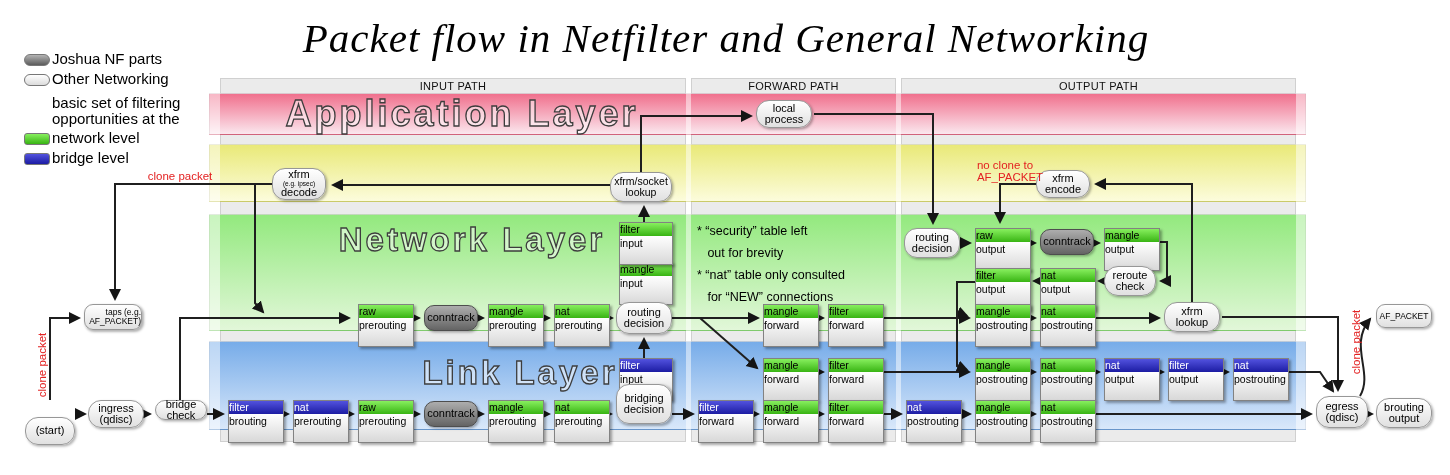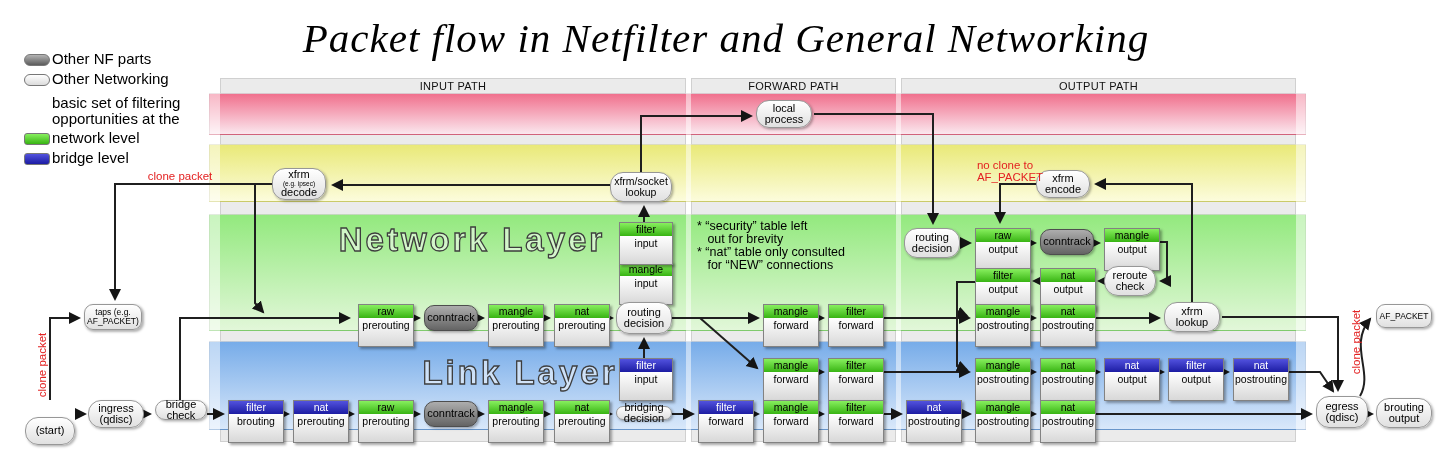--- a/index.html
+++ b/index.html
@@ -9,57 +9,58 @@
          font-family:"Liberation Serif",serif;font-style:italic;font-size:41px;
          white-space:nowrap;letter-spacing:1px;}
   .col-panel{position:absolute;top:78px;height:364px;background:#ebebeb;border:1px solid #d0d0d0;box-sizing:border-box;}
   .col-header{text-align:center;font-size:11px;padding-top:1px;color:#111;letter-spacing:.3px;}
   .layer-band{position:absolute;left:209px;width:1097px;border:1px solid rgba(0,0,0,.13);box-sizing:border-box;}
   .layer-label{position:absolute;transform:translate(-50%,-50%);font-weight:bold;letter-spacing:3px;
                color:rgba(255,255,255,.5);-webkit-text-stroke:1.3px #3d3d3d;white-space:nowrap;}
   .stripe{position:absolute;background:rgba(255,255,255,.5);}
   svg{position:absolute;left:0;top:0;pointer-events:none;}
   .chain{position:absolute;border:1px solid #828282;box-shadow:1.5px 1.5px 2.5px rgba(0,0,0,.35);
-         text-align:center;background:#fff;}
+         background:#fff;}
   .chain .hdr{height:13px;line-height:13px;font-size:10.5px;overflow:visible;white-space:nowrap;}
   .chain .hdr.green{background:linear-gradient(#87ef5e,#38b413);color:#000;}
   .chain .hdr.blue{background:linear-gradient(#5252de,#1c1ca3);color:#fff;}
   .chain .bdy{height:28px;line-height:15px;font-size:10.5px;background:linear-gradient(#ffffff,#d8d8d8);white-space:nowrap;}
   .rnode{position:absolute;border:1px solid #979797;border-radius:13px;
          background:linear-gradient(#ffffff,#e0e0e0);box-shadow:1.5px 1.5px 2.5px rgba(0,0,0,.3);
          display:flex;flex-direction:column;align-items:center;justify-content:center;
          font-size:11px;line-height:11.5px;text-align:center;box-sizing:border-box;}
   .rnode.gray{background:linear-gradient(#adadad,#646464);border-color:#4e4e4e;border-radius:10px;}
   .rnode.small{font-size:8.5px;line-height:9px;border-radius:9px;}
   .rnode .tiny{font-size:6.5px;line-height:6.5px;}
   .legend-label{position:absolute;font-size:15px;line-height:16px;white-space:pre-line;}
   .sw{position:absolute;border:1px solid #777;border-radius:3px;box-sizing:border-box;}
   .sw.gpill{border-radius:7px;background:linear-gradient(#b4b4b4,#5c5c5c);}
   .sw.wpill{border-radius:7px;background:linear-gradient(#ffffff,#dcdcdc);}
   .sw.green{background:linear-gradient(#87ef5e,#38b413);}
   .sw.blue{background:linear-gradient(#5252de,#1c1ca3);}
   .redlab{position:absolute;color:#e32222;font-size:11.5px;line-height:12px;white-space:pre;}
   .attrib{position:absolute;font-family:"Liberation Serif",serif;font-size:11.5px;line-height:14.5px;white-space:pre-line;}
-  .notes{position:absolute;font-size:12.5px;line-height:13px;white-space:pre;}
+  .notes{position:absolute;font-size:12.5px;line-height:22px;white-space:pre;}
 </style>
 </head>
 <body>
 
 <div id="canvas">
   <div id="title">Packet flow in Netfilter and General Networking</div>
 <div class="col-panel" style="position: absolute; left: 220px; top: 78px; width: 466px; height: 364px;">
       <div class="col-header">INPUT PATH</div>
     </div>
     <div class="col-panel" style="position: absolute; left: 691px; top: 78px; width: 205px; height: 364px;">
       <div class="col-header">FORWARD PATH</div>
     </div>
     <div class="col-panel" style="position: absolute; left: 901px; top: 78px; width: 395px; height: 364px;">
       <div class="col-header">OUTPUT PATH</div>
     </div>
     <div class="layer-band" style="position: absolute; left: 209px; top: 93px; width: 1097px; height: 42px; background: linear-gradient(rgb(240, 112, 141), rgb(251, 231, 238));"></div>
+    <div class="layer-label" style="left: 462px; top: 114px; font-size: 36px;">Application Layer</div>
     <div class="layer-band" style="position: absolute; left: 209px; top: 144px; width: 1097px; height: 58px; background: linear-gradient(rgb(233, 233, 120), rgb(252, 252, 220));"></div>
     <div class="layer-band" style="position: absolute; left: 209px; top: 214px; width: 1097px; height: 117px; background: linear-gradient(rgb(147, 233, 126), rgb(226, 247, 217));"></div>
     <div class="layer-label" style="left: 472px; top: 240px; font-size: 33px;">Network Layer</div>
     <div class="layer-band" style="position: absolute; left: 209px; top: 341px; width: 1097px; height: 89px; background: linear-gradient(rgb(119, 172, 233), rgb(217, 232, 250));"></div>
     <div class="layer-label" style="left: 520px; top: 373px; font-size: 33px;">Link Layer</div>
     <div class="stripe" style="position: absolute; left: 209px; top: 93px; width: 11px; height: 337px;"></div>
     <div class="stripe" style="position: absolute; left: 686px; top: 93px; width: 5px; height: 337px;"></div>
     <div class="stripe" style="position: absolute; left: 896px; top: 93px; width: 5px; height: 337px;"></div>
     <div class="stripe" style="position: absolute; left: 1296px; top: 93px; width: 10px; height: 337px;"></div>
     <svg width="1450" height="475">
@@ -265,33 +266,33 @@
     <div class="rnode" style="position: absolute; left: 155px; top: 400px; width: 52px; height: 20px;">
       <div>bridge</div>
       <div>check</div>
     </div>
     <div class="rnode gray" style="position: absolute; left: 424px; top: 401px; width: 54px; height: 26px;">
       <div>conntrack</div>
     </div>
     <div class="rnode gray" style="position: absolute; left: 424px; top: 305px; width: 54px; height: 26px;">
       <div>conntrack</div>
     </div>
-    <div class="rnode" style="position: absolute; left: 616px; top: 406px; width: 56px; height: 14px;">
+    <div class="rnode" style="position: absolute; left: 616px; top: 384px; width: 56px; height: 40px;">
       <div>bridging</div>
       <div>decision</div>
     </div>
     <div class="rnode" style="position: absolute; left: 616px; top: 302px; width: 56px; height: 32px;">
       <div>routing</div>
       <div>decision</div>
     </div>
     <div class="rnode" style="position: absolute; left: 610px; top: 172px; width: 62px; height: 30px; font-size: 10.5px;">
       <div>xfrm/socket</div>
       <div>lookup</div>
     </div>
-    <div class="rnode small" style="position: absolute; left: 84px; top: 304px; width: 58px; height: 26px;">
+    <div class="rnode small" style="position: absolute; left: 84px; top: 304px; width: 58px; height: 26px; align-items: flex-end;">
       <div>taps (e.g.</div>
       <div>AF_PACKET)</div>
     </div>
     <div class="rnode" style="position: absolute; left: 272px; top: 168px; width: 54px; height: 32px;">
       <div>xfrm</div>
       <div class="tiny">(e.g. ipsec)</div>
       <div>decode</div>
     </div>
     <div class="rnode" style="position: absolute; left: 756px; top: 100px; width: 56px; height: 28px;">
       <div>local</div>
@@ -321,21 +322,21 @@
       <div>(qdisc)</div>
     </div>
     <div class="rnode" style="position: absolute; left: 1376px; top: 398px; width: 56px; height: 30px;">
       <div>brouting</div>
       <div>output</div>
     </div>
     <div class="rnode small" style="position: absolute; left: 1376px; top: 304px; width: 56px; height: 24px;">
       <div>AF_PACKET</div>
     </div>
     <div class="sw gpill" style="position: absolute; left: 24px; top: 54px; width: 26px; height: 12px;"></div>
-    <div class="legend-label" style="position: absolute; left: 52px; top: 51px;">Other NF parts</div>
+    <div class="legend-label" style="position: absolute; left: 52px; top: 51px;">Joshua NF parts</div>
     <div class="sw wpill" style="position: absolute; left: 24px; top: 74px; width: 26px; height: 12px;"></div>
     <div class="legend-label" style="position: absolute; left: 52px; top: 71px;">Other Networking</div>
     <div class="legend-label" style="position: absolute; left: 52px; top: 95px;">basic set of filtering
 opportunities at the</div>
     <div class="sw green" style="position: absolute; left: 24px; top: 133px; width: 26px; height: 12px;"></div>
     <div class="legend-label" style="position: absolute; left: 52px; top: 130px;">network level</div>
     <div class="sw blue" style="position: absolute; left: 24px; top: 153px; width: 26px; height: 12px;"></div>
     <div class="legend-label" style="position: absolute; left: 52px; top: 150px;">bridge level</div>
     <div class="redlab" style="left: 180px; top: 176px; transform: translate(-50%, -50%);">clone packet</div>
     <div class="redlab" style="left: 42px; top: 365px; transform: translate(-50%, -50%) rotate(-90deg);">clone packet</div>

